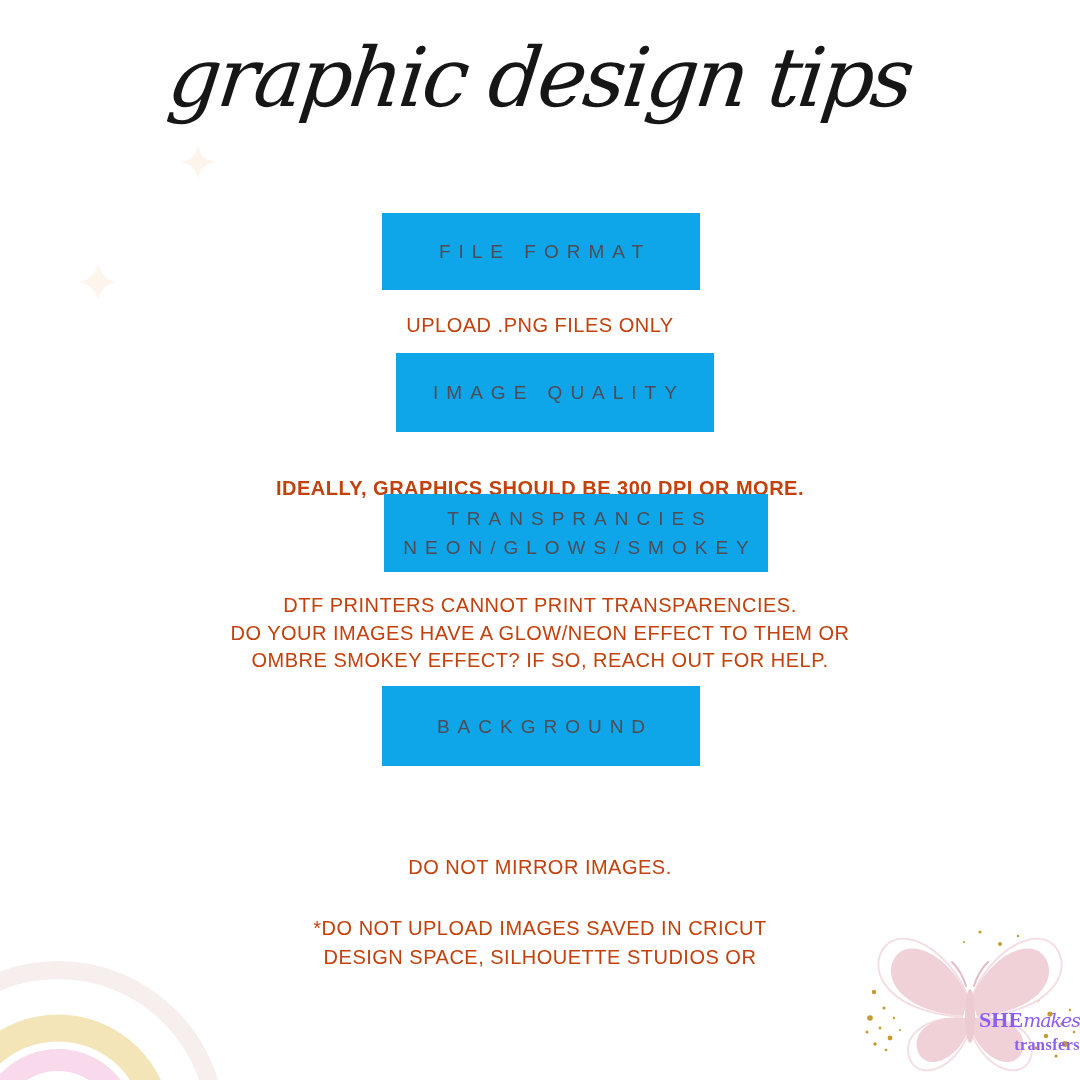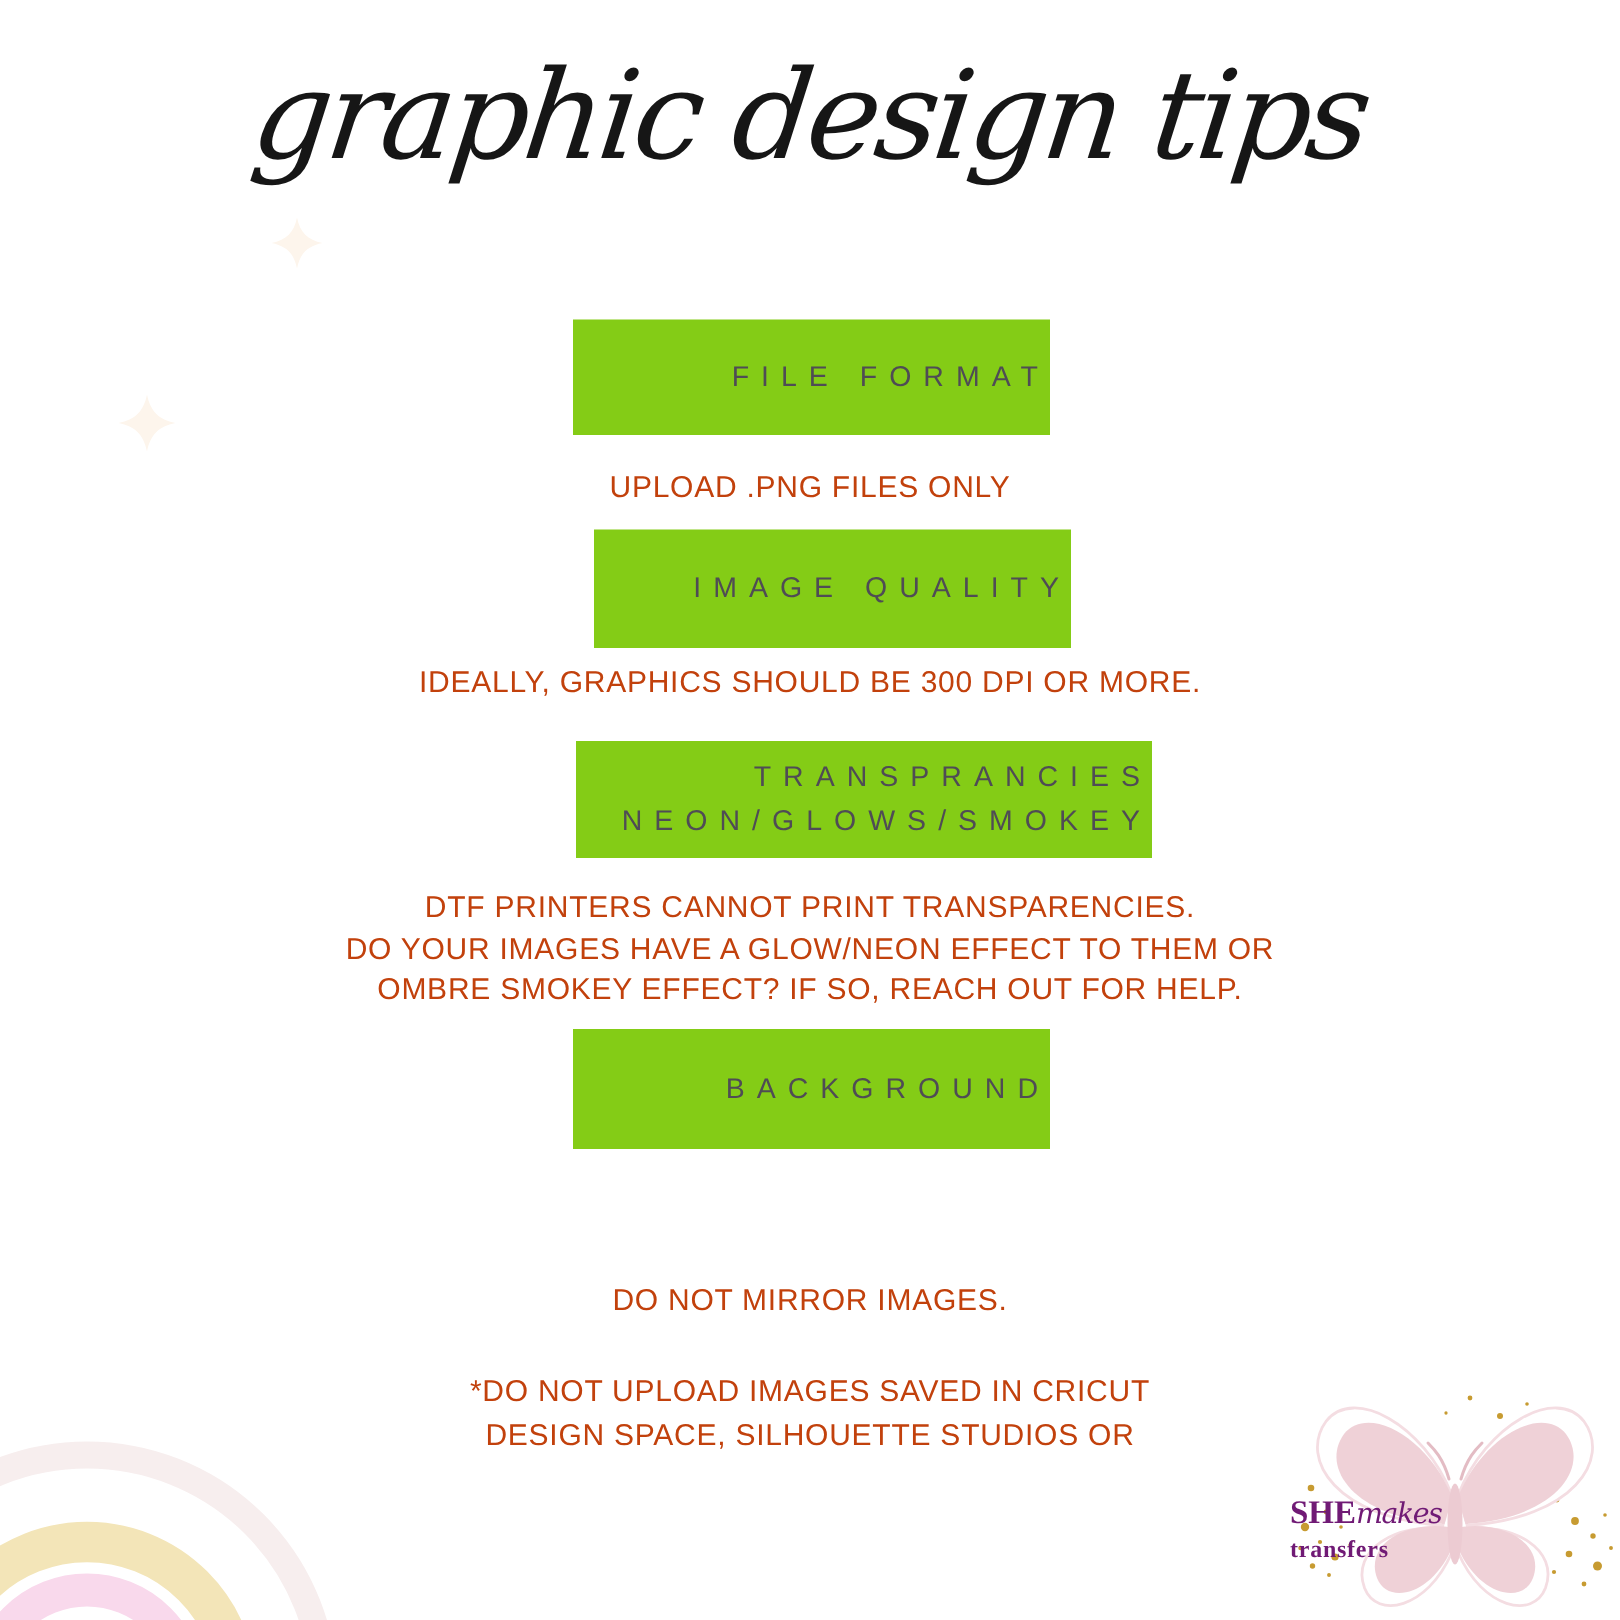--- a/index.html
+++ b/index.html
@@ -19,22 +19,22 @@
     font-weight:400;
     font-size:82px;
     letter-spacing:-3px;
     color:#161616;
     transform:skewX(-7deg);
     margin:0;
   }
   
   .pill{
     position:absolute;
-    background:#84cc16;
-    display:flex;flex-direction:column;justify-content:center;align-items:flex-end;
+    background:#0ea5e9;
+    display:flex;flex-direction:column;justify-content:center;align-items:center;
   }
   .pill-line{
     font-size:19px;
     letter-spacing:8px;
     padding-left:8px;
     color:#4f4c55;
     font-weight:500;
     line-height:29px;
     white-space:nowrap;
   }
@@ -45,37 +45,37 @@
   
   .body-block{
     position:absolute;left:0;width:1080px;
     text-align:center;
     color:#c2410c;
     font-size:20px;
     letter-spacing:0.5px;
     line-height:27px;
   }
   #body-file-format{top:312px;}
-  #body-image-quality{top:442px;}
+  #body-image-quality{top:475px;font-weight:bold;}
   #body-transparencies{top:592px;line-height:27.5px;}
   #body-background{top:782px;line-height:30px;letter-spacing:0.2px;}
   #body-mirror{top:854px;}
   #footnote{top:914px;line-height:29px;}
   
   .sparkle{position:absolute;}
   #sparkle-1{left:181px;top:145px;width:34px;height:34px;}
   #sparkle-2{left:79px;top:263px;width:38px;height:38px;}
   
   .rainbow{position:absolute;left:-20px;top:920px;width:240px;height:160px;}
   
   .logo{position:absolute;left:860px;top:920px;width:220px;height:160px;}
   .logo svg{position:absolute;left:0;top:0;}
   .logo-text{
-    position:absolute;left:0;top:76px;width:220px;
-    text-align:left;color:#701a75;line-height:23px;
+    position:absolute;left:0;top:88px;width:220px;
+    text-align:right;color:#8b5cf6;line-height:23px;
   }
   .brand-caps{font-family:"Liberation Serif", serif;font-weight:700;font-size:22px;letter-spacing:0px;}
   .brand-script{font-family:"DejaVu Serif", serif;font-style:italic;font-size:19px;letter-spacing:-1px;}
   .brand-word{font-family:"Liberation Serif", serif;font-weight:700;font-size:16px;letter-spacing:0.5px;}
 </style>
 </head>
 <body>
 
 <div class="canvas">
 

